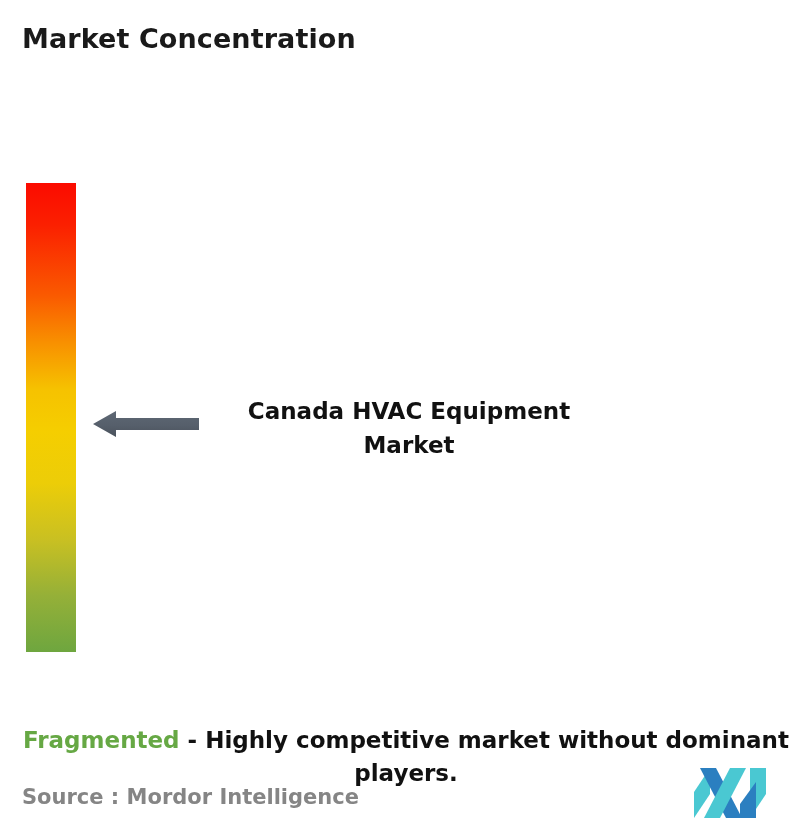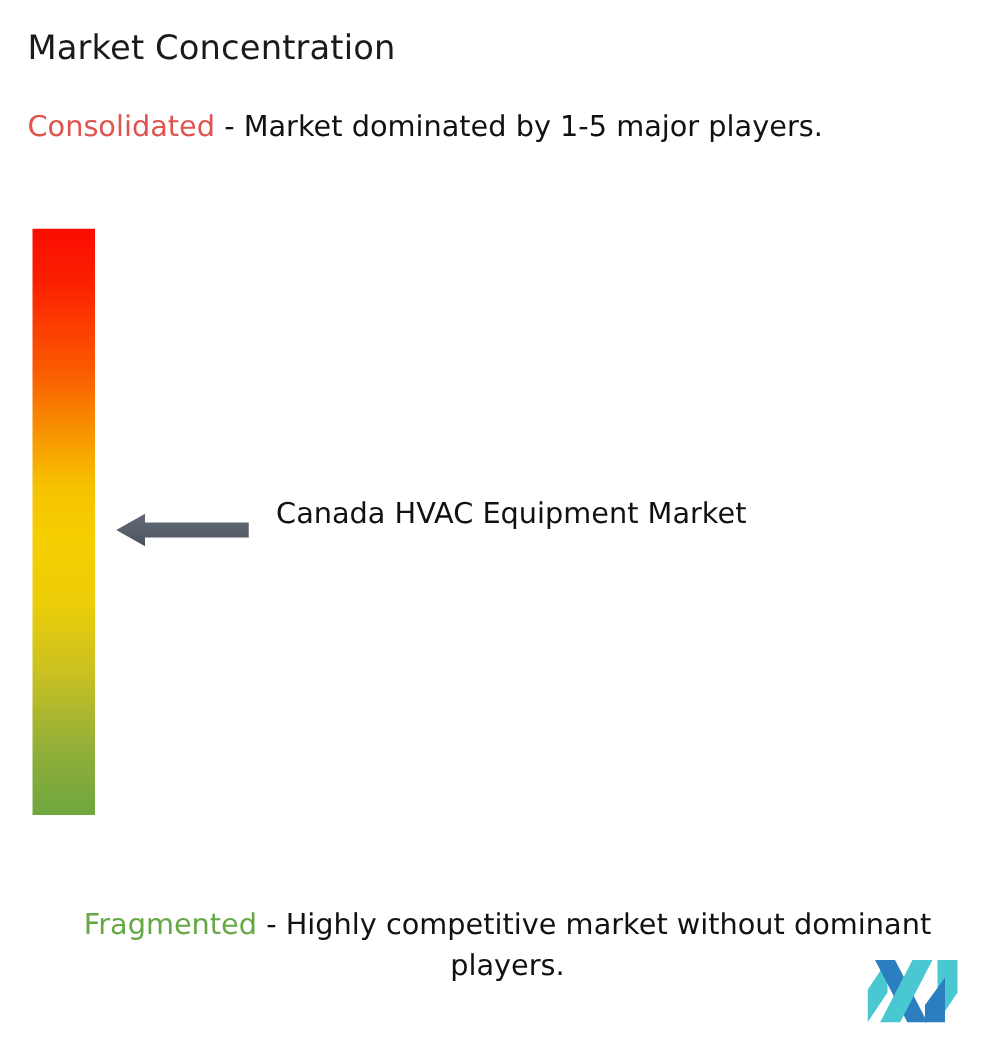--- a/index.html
+++ b/index.html
@@ -12,20 +12,21 @@
     background: #ffffff;
     font-family: "DejaVu Sans", "Liberation Sans", sans-serif;
     overflow: hidden;
     position: relative;
   }
 
   .page {
     position: relative;
     width: 796px;
     height: 834px;
+    font-weight: bold;
   }
 
   
   .chart-title {
     position: absolute;
     left: 22px;
     top: 22px;
     font-size: 27px;
     line-height: 34px;
     color: #1a1a1a;
@@ -136,23 +137,20 @@
     display: block;
   }
 </style>
 </head>
 <body>
 
 <div class="page">
 
   <div class="chart-title">Market Concentration</div>
 
-  <div class="legend-top">
-    <span class="term">Consolidated</span><span class="legend-desc"> - Market dominated by 1-5 major players.</span>
-  </div>
 
   <div class="gradient-bar"></div>
 
   <div class="arrow-wrap">
     <svg width="112" height="40" viewBox="0 0 112 40" xmlns="http://www.w3.org/2000/svg">
       <defs>
         <linearGradient id="arrGrad" x1="0" y1="0" x2="0" y2="1">
           <stop offset="0%" stop-color="#5E6874"></stop>
           <stop offset="55%" stop-color="#565F6B"></stop>
           <stop offset="100%" stop-color="#4A525C"></stop>
@@ -161,20 +159,24 @@
       <path d="M 3 20 L 26 7 L 26 14 L 109 14 L 109 26 L 26 26 L 26 33 Z" fill="url(#arrGrad)"></path>
     </svg>
   </div>
 
   <div class="callout-label">Canada HVAC Equipment Market</div>
 
   <div class="legend-bottom">
     <span class="term">Fragmented</span><span class="legend-desc"> - Highly competitive market without dominant players.</span>
   </div>
 
+  <div class="source-line">
+    <span>Source :</span>
+    <span class="source-value">Mordor Intelligence</span>
+  </div>
 
   <div class="brand-logo">
     <svg width="74" height="50" viewBox="0 0 74 50" xmlns="http://www.w3.org/2000/svg">
 
       <polygon points="0,50 0,24 16,0 16,26" fill="#4AC8D2"></polygon>
 
       <polygon points="6,0 22,0 48,50 32,50" fill="#2B7FC0"></polygon>
 
       <polygon points="36,0 52,0 26,50 10,50" fill="#4AC8D2"></polygon>
 

